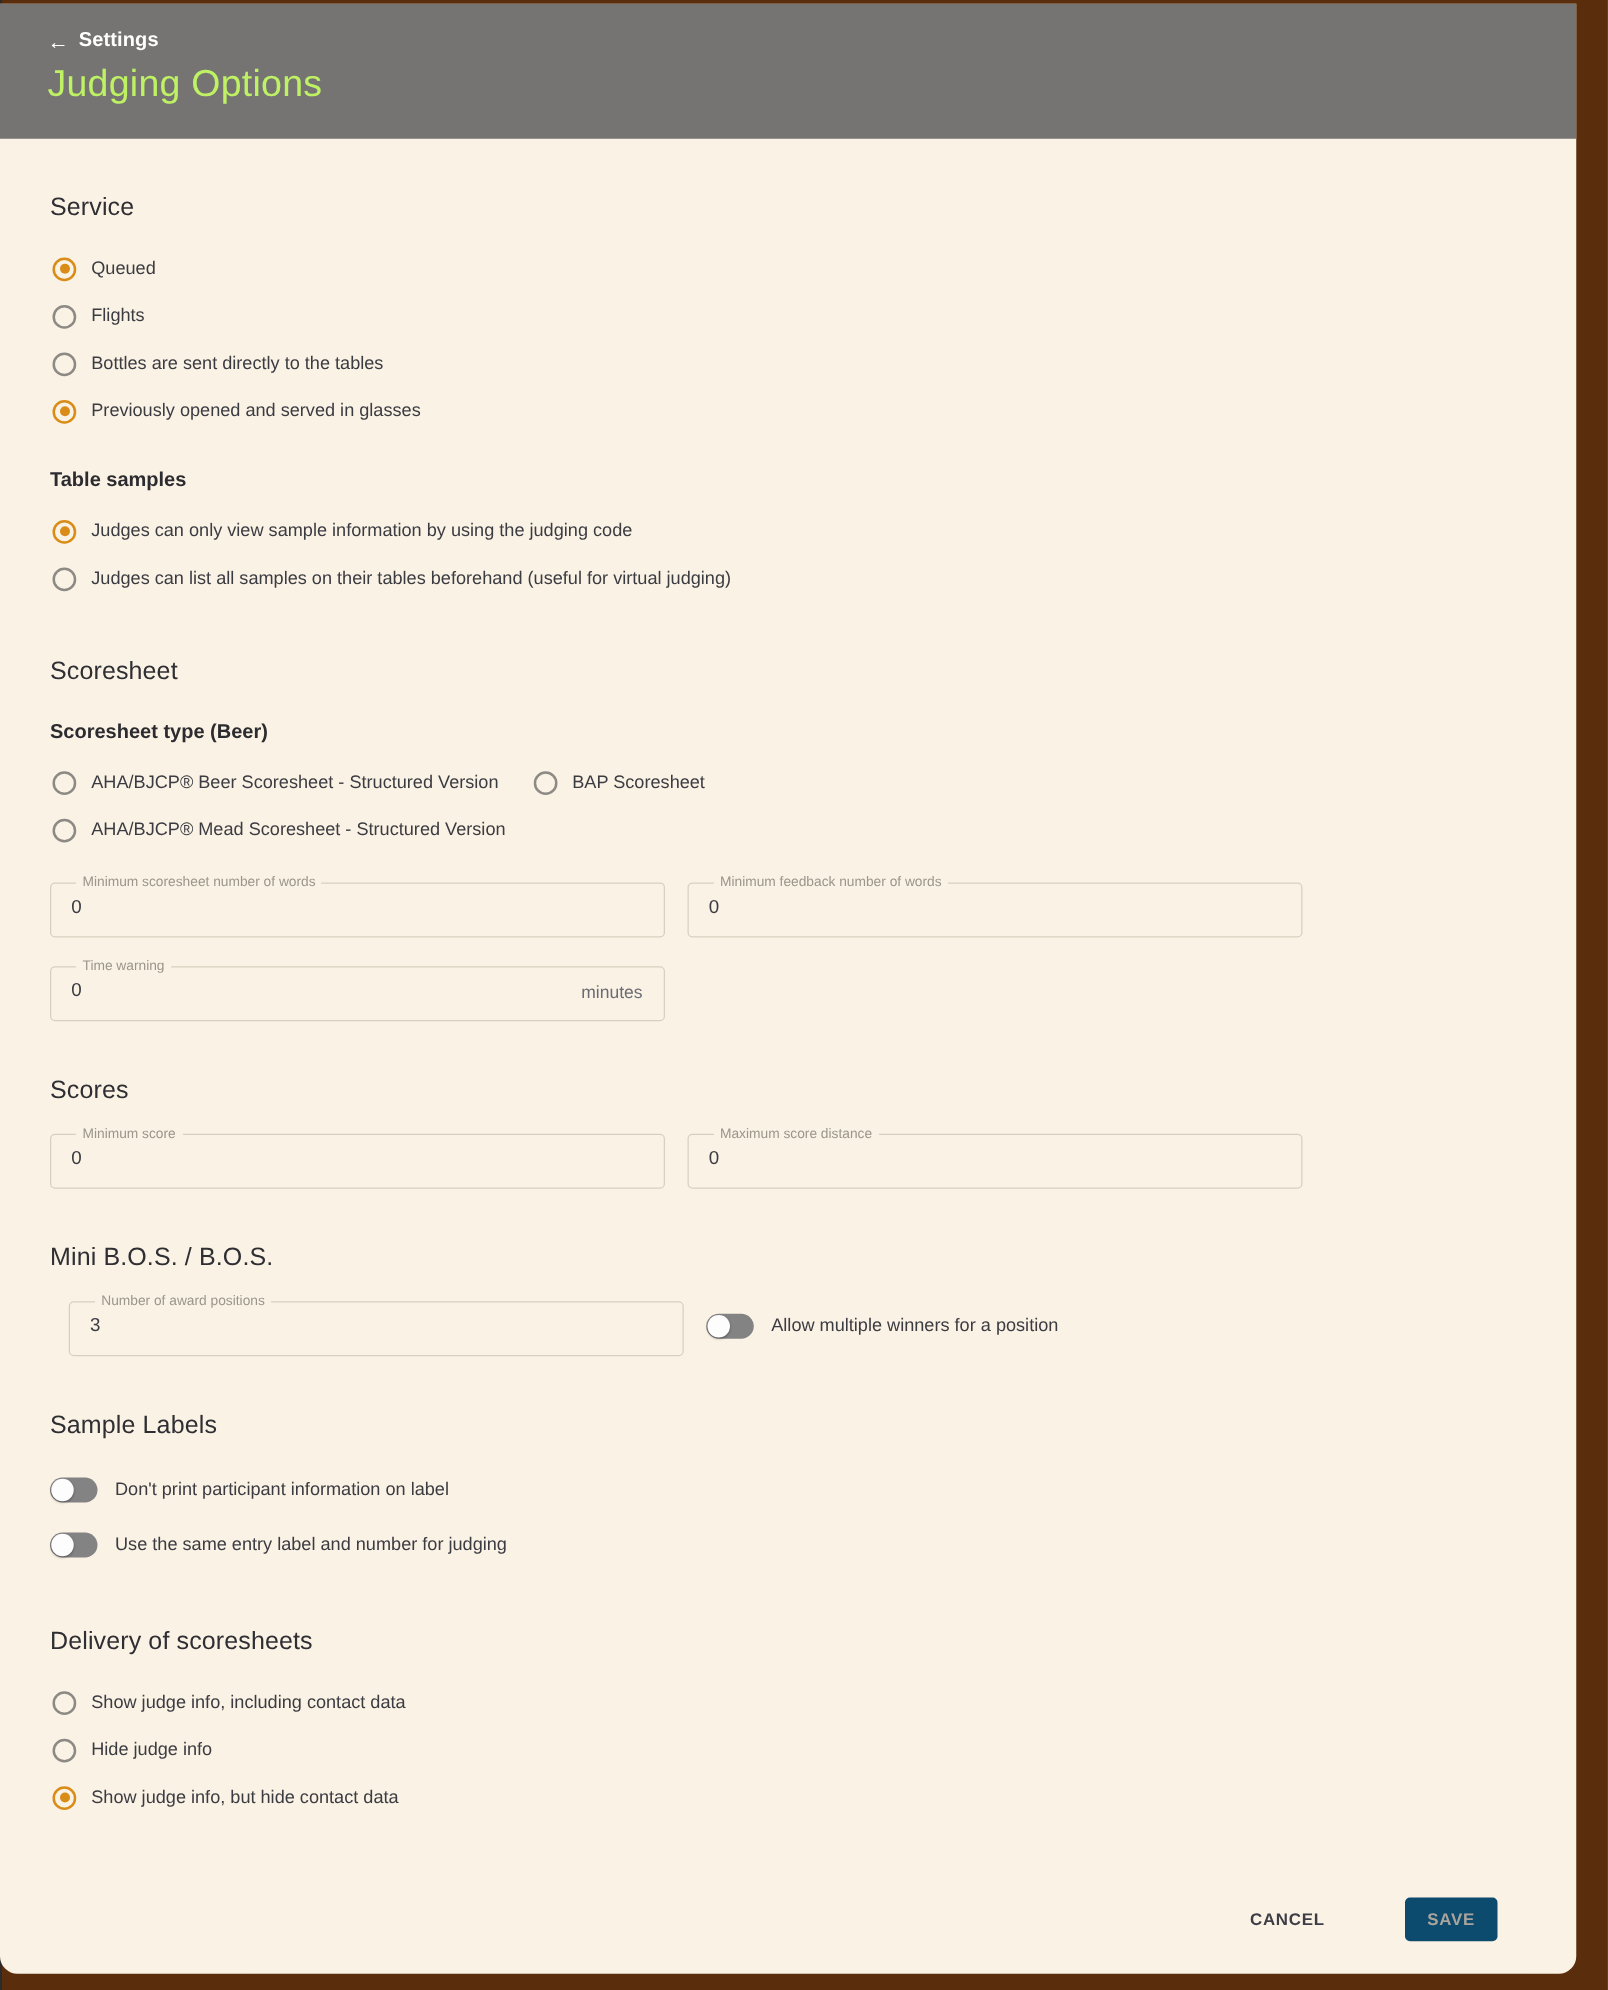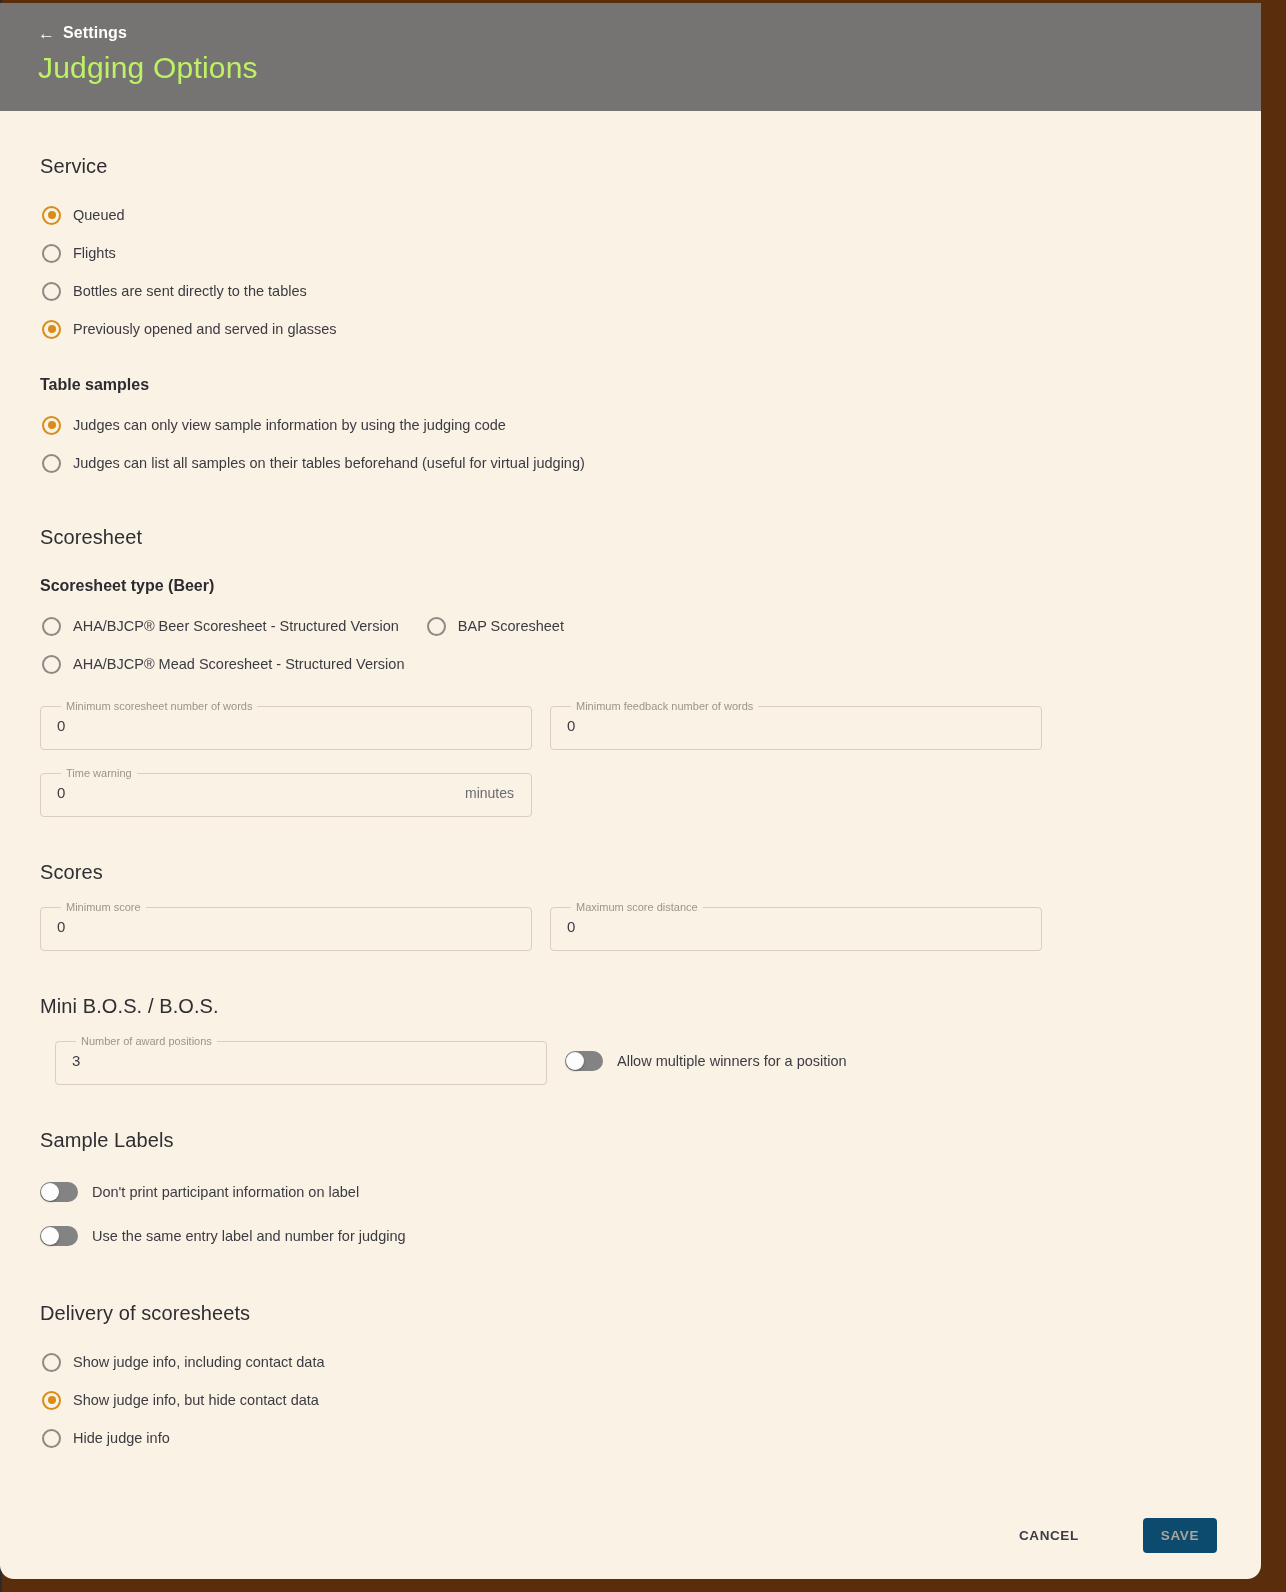--- a/index.html
+++ b/index.html
@@ -217,21 +217,21 @@
 
   
   #footer {
     position: absolute;
     left: 0; right: 0;
     bottom: 26px;
     display: flex;
     justify-content: flex-end;
     align-items: center;
     gap: 10px;
-    padding-right: 44px;
+    padding-right: 63px;
   }
   .btn {
     border: none;
     font-family: inherit;
     font-size: 13.5px;
     font-weight: bold;
     letter-spacing: .6px;
     border-radius: 4px;
     padding: 10px 18px;
     background: transparent;
@@ -374,26 +374,26 @@
         <span class="toggle"></span>
         <span class="toggle-label">Use the same entry label and number for judging</span>
       </div>
 
       <h2 class="sec">Delivery of scoresheets</h2>
       <div class="radio-item">
         <span class="radio"></span>
         <span class="radio-label">Show judge info, including contact data</span>
       </div>
       <div class="radio-item">
+        <span class="radio"></span>
+        <span class="radio-label">Hide judge info</span>
+      </div>
+      <div class="radio-item">
         <span class="radio checked"></span>
         <span class="radio-label">Show judge info, but hide contact data</span>
-      </div>
-      <div class="radio-item">
-        <span class="radio"></span>
-        <span class="radio-label">Hide judge info</span>
       </div>
 
     </div>
 
     <div id="footer">
       <button class="btn cancel">CANCEL</button>
       <button class="btn save">SAVE</button>
     </div>
 
   </div>

